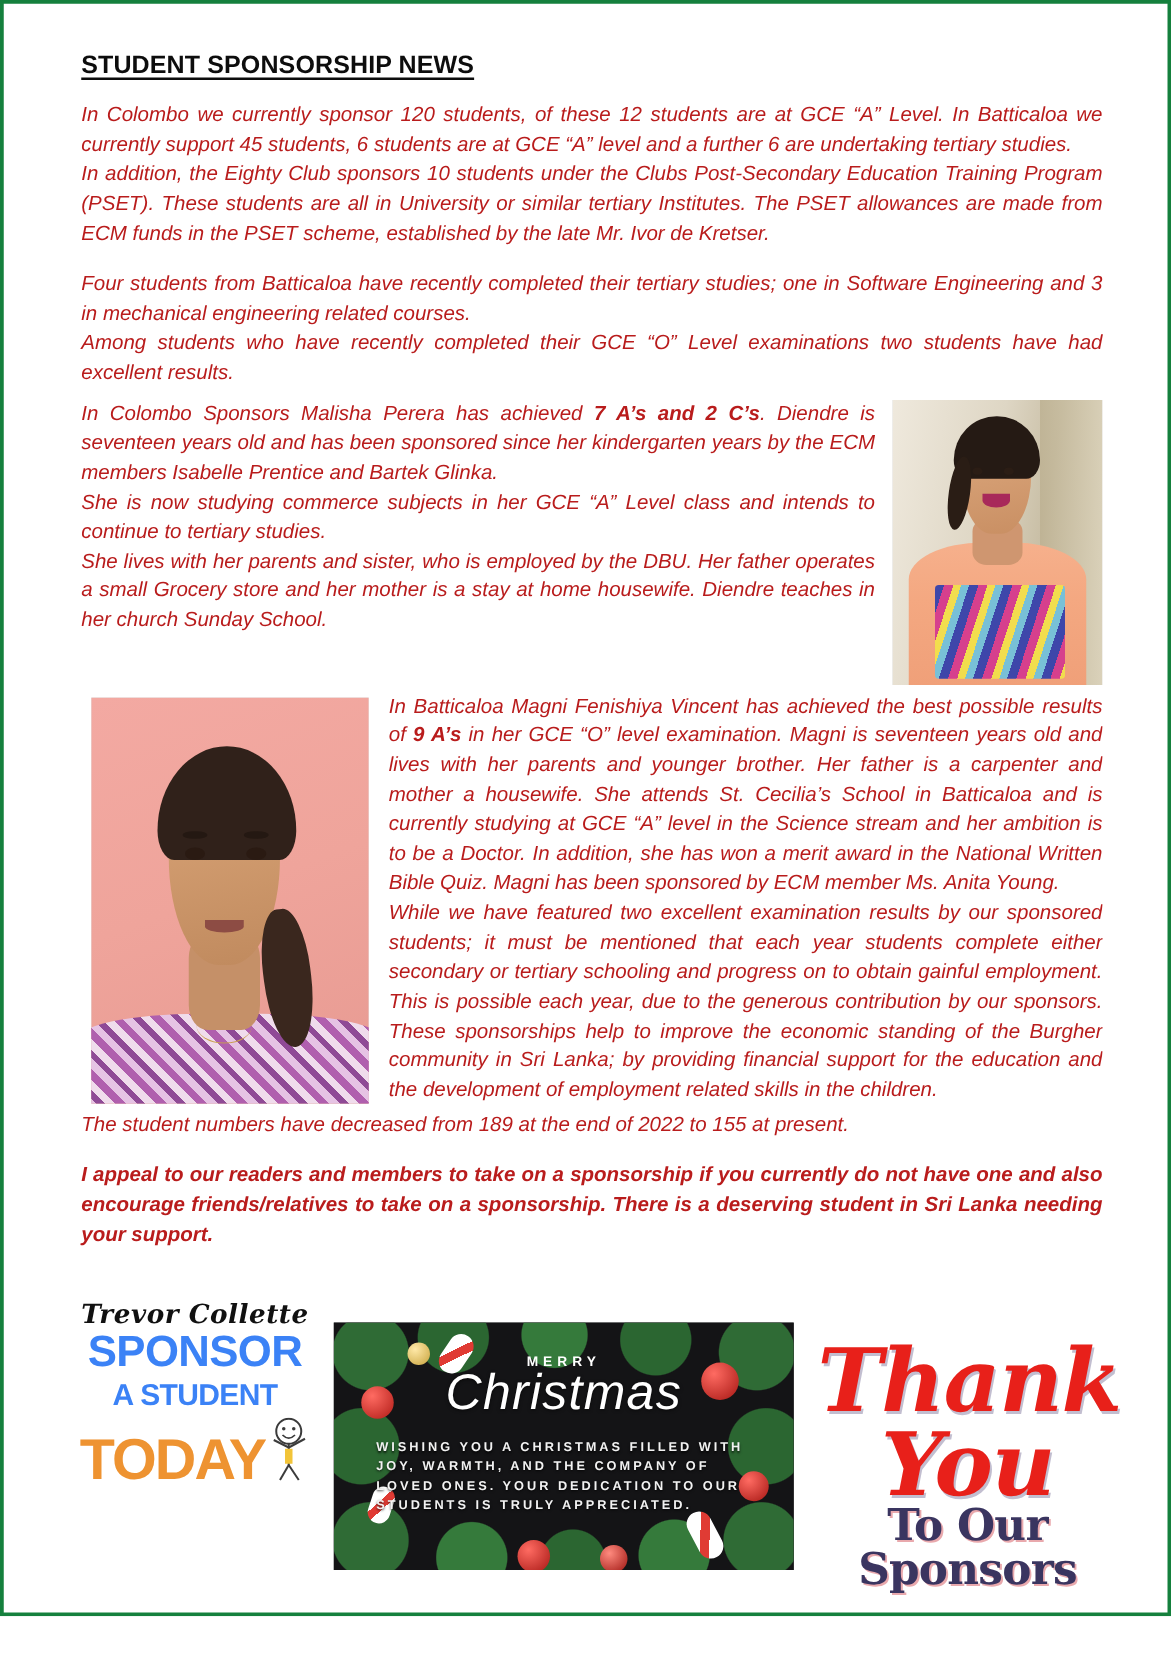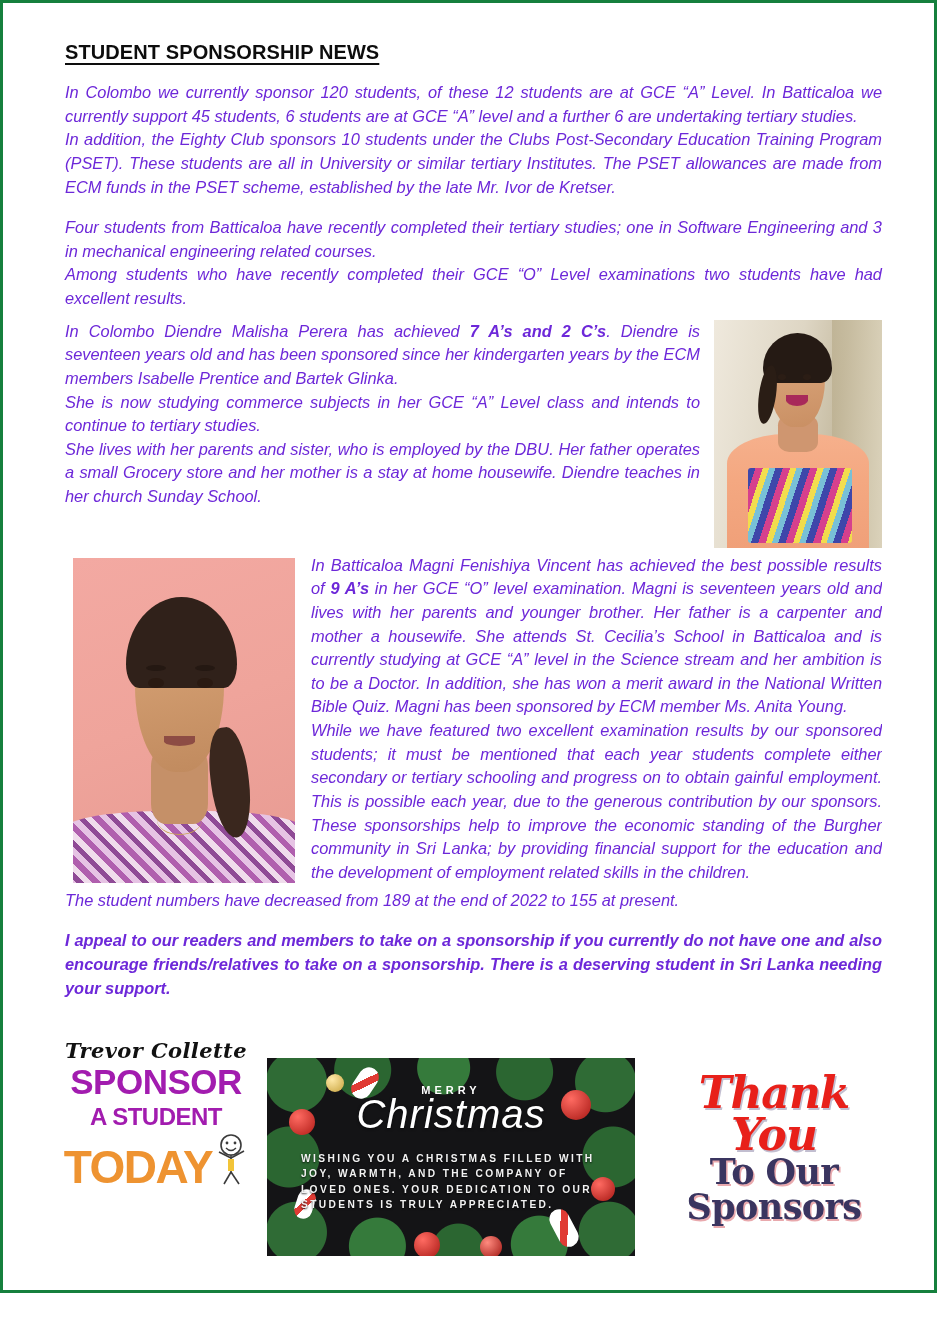--- a/index.html
+++ b/index.html
@@ -33,21 +33,21 @@
     text-decoration:underline;
     text-underline-offset:4px;
     margin:0 0 17px 0;
   }
 
   
   .body-text{
     font-style:italic;
     font-size:16.4px;
     line-height:1.44;
-    color:#6d28d9;
+    color:#b91c1c;
     text-align:justify;
     margin:0;
   }
   .blk{margin:0 0 0 0;}
   .gap{height:17px;}
   .gap-sm{height:9px;}
   b{font-weight:bold;}
 
   
   .flow{ overflow:hidden; }
@@ -197,21 +197,21 @@
   .g-sponsor{
     position:absolute;
     left:62px; top:6px;
     width:182px; height:175px;
     text-align:center;
     line-height:1;
   }
   .g-sponsor .l1,
   .g-sponsor .l2{
     font-weight:bold;
-    color:#a21caf;
+    color:#3b82f6;
     font-stretch:condensed;
     letter-spacing:-.5px;
   }
   .g-sponsor .l1{font-size:35px;}
   .g-sponsor .l2{font-size:24px;margin-top:6px;display:block;}
   .g-sponsor .l3-wrap{
     display:flex;align-items:flex-end;justify-content:center;margin-top:5px;
   }
   .g-sponsor .l3{
     font-size:46px;font-weight:bold;color:#ee9331;
@@ -277,21 +277,21 @@
   
   .g-thanks{
     position:absolute;
     right:40px; top:14px;
     width:240px; height:160px;
     text-align:center;
   }
   .ty-thank{
     font-family:"DejaVu Serif","Liberation Serif",serif;
     font-style:italic;font-weight:bold;
-    font-size:44px;color:#e8201a;
+    font-size:70px;color:#e8201a;
     letter-spacing:-1px;line-height:.95;
     text-shadow:1.5px 2px 0 rgba(120,110,150,.45);
   }
   .ty-sponsors{
     font-family:"DejaVu Serif","Liberation Serif",serif;
     font-weight:bold;
     font-size:35px;color:#3a3560;
     letter-spacing:-.6px;line-height:1;
     margin-top:-2px;
     text-shadow:1.5px 1.5px 0 rgba(200,40,50,.4);
@@ -324,21 +324,21 @@
         <div class="p1-love"></div>
         <div class="p1-neck"></div>
         <div class="p1-face"></div>
         <div class="p1-hair"></div>
         <div class="p1-hair2"></div>
         <div class="p1-eye l"></div>
         <div class="p1-eye r"></div>
         <div class="p1-smile"></div>
       </div>
 
-      <p class="body-text blk"><span>In Colombo Diendre Malisha Perera has achieved </span><b>7 A’s and 2 C’s</b><span>. Diendre is seventeen years old and has been sponsored since her kindergarten years by the ECM members Isabelle Prentice and Bartek Glinka.</span></p>
+      <p class="body-text blk"><span>In Colombo Sponsors Malisha Perera has achieved </span><b>7 A’s and 2 C’s</b><span>. Diendre is seventeen years old and has been sponsored since her kindergarten years by the ECM members Isabelle Prentice and Bartek Glinka.</span></p>
 
       <p class="body-text blk">She is now studying commerce subjects in her GCE “A” Level class and intends to continue to tertiary studies.</p>
       <p class="body-text blk">She lives with her parents and sister, who is employed by the DBU. Her father operates a small Grocery store and her mother is a stay at home housewife. Diendre teaches in her church Sunday School.</p>
     </div>
 
     <div class="flow">
 
       <div class="photo photo-left">
         <div class="p2-bg"></div>
         <div class="p2-top"></div>

